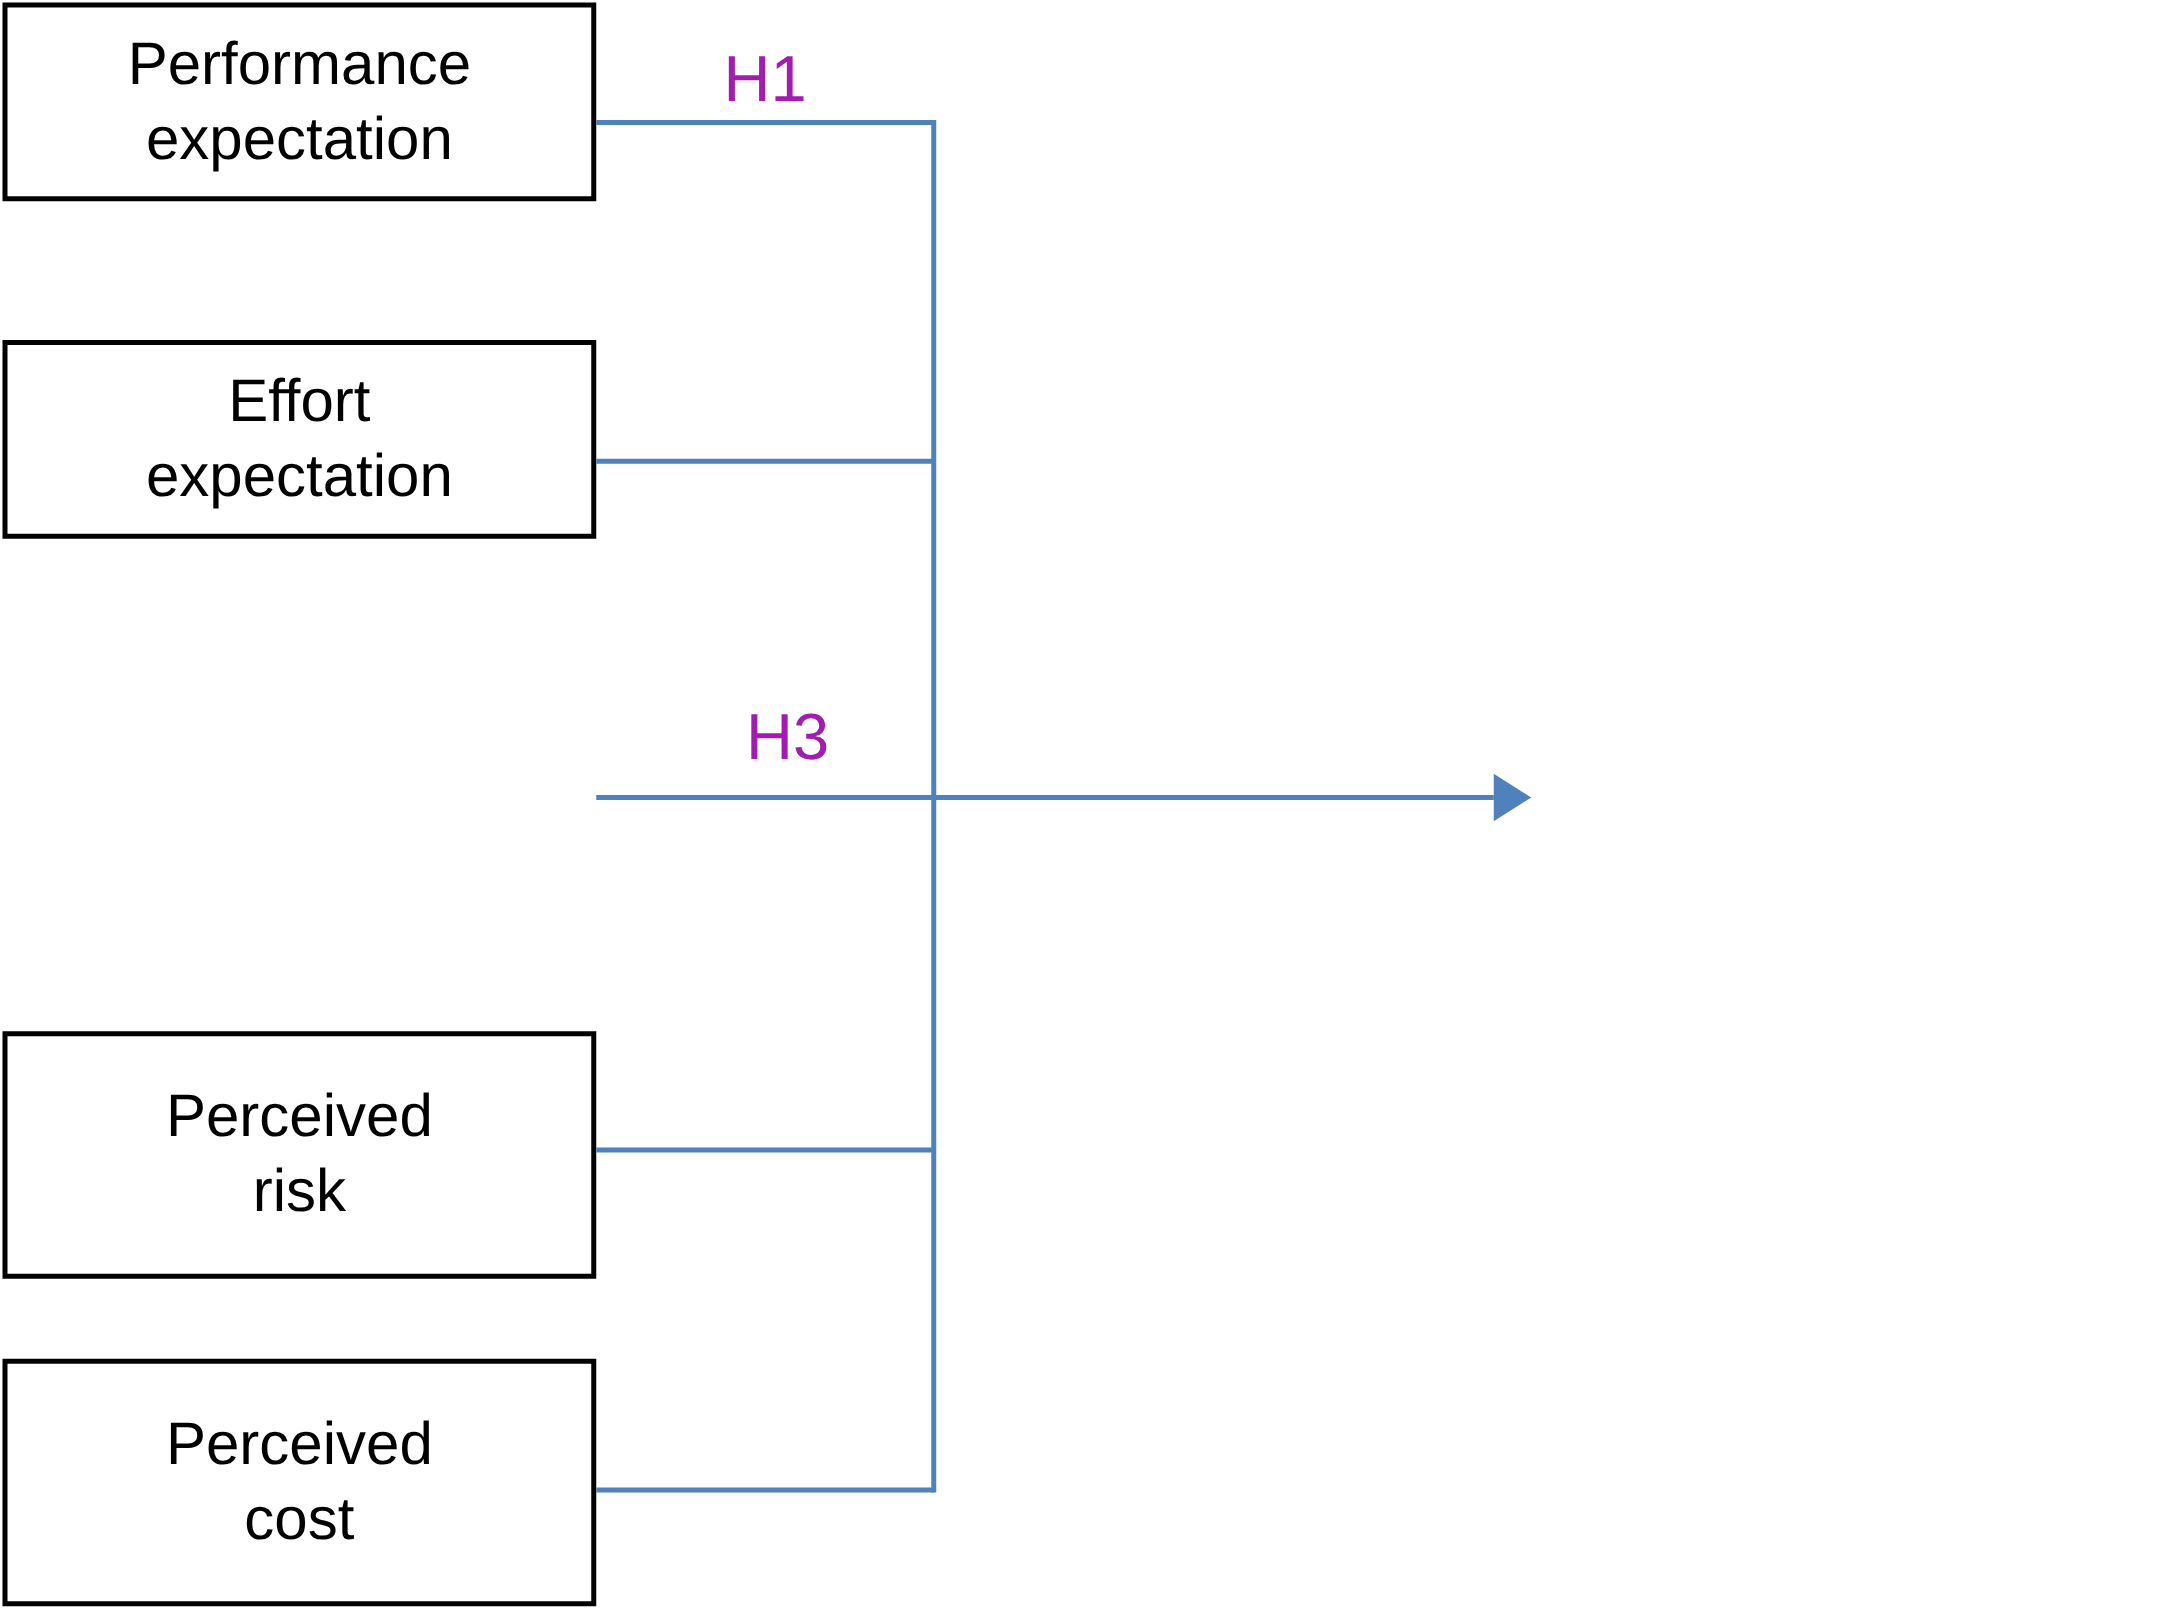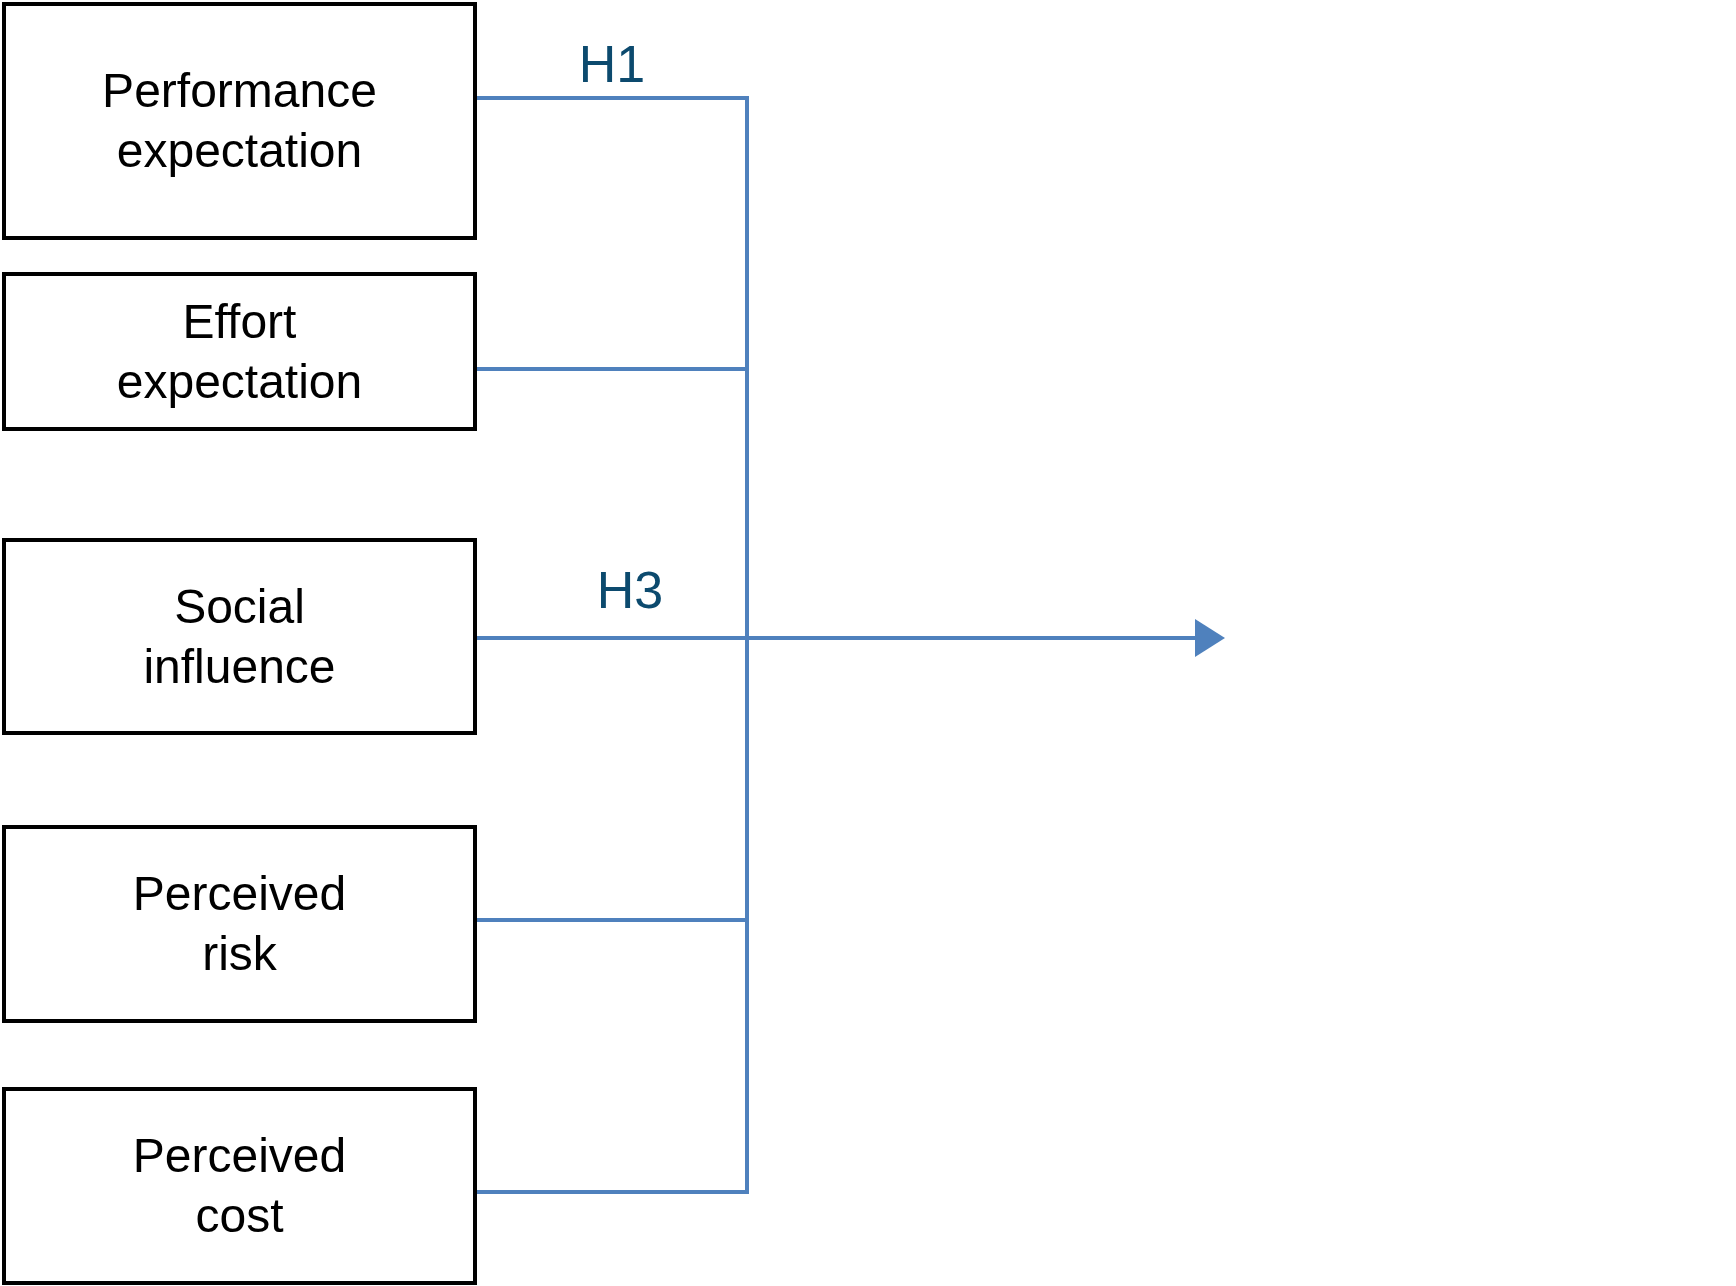--- a/index.html
+++ b/index.html
@@ -23,21 +23,21 @@
     border: 4px solid #000000;
     background: #ffffff;
     display: flex;
     align-items: center;
     justify-content: center;
     text-align: center;
     font-size: 48px;
     line-height: 1.25;
     white-space: pre-line;
   }
-  .b1 { left: 2px;    top: 2px;    width: 475px; height: 238px; }
+  .b1 { left: 2px;    top: 2px;    width: 475px; height: 159px; }
   .b2 { left: 2px;    top: 272px;  width: 475px; height: 159px; }
   .b3 { left: 2px;    top: 538px;  width: 475px; height: 197px; }
   .b4 { left: 2px;    top: 825px;  width: 475px; height: 198px; }
   .b5 { left: 2px;    top: 1087px; width: 475px; height: 198px; }
   .outcome { left: 1225px; top: 552px; width: 505px; height: 168px; }
 
   
   .line { position: absolute; background: #4f81bd; }
   .h1line { left: 477px; top: 96px;   width: 270px; height: 4px; }
   .h2line { left: 477px; top: 367px;  width: 270px; height: 4px; }
@@ -58,44 +58,40 @@
   }
 
   
   .hlabel {
     position: absolute;
     left: 477px;
     width: 270px;
     text-align: center;
     font-size: 52px;
     line-height: 1.1;
-    color: #0c4a6e;
+    color: #a21caf;
   }
   .l1 { top: 36px;   }
   .l2 { top: 300px;  }
   .l3 { top: 562px; padding-left: 18px;  }
   .l4 { top: 856px;  }
   .l5 { top: 1134px; }
 </style>
 </head>
 <body>
 
 <div class="canvas">
 
   <div class="box b1">
     <span>Performance
 expectation</span>
   </div>
   <div class="box b2">
     <span>Effort
 expectation</span>
-  </div>
-  <div class="box b3">
-    <span>Social
-influence</span>
   </div>
   <div class="box b4">
     <span>Perceived
 risk</span>
   </div>
   <div class="box b5">
     <span>Perceived
 cost</span>
   </div>
 

